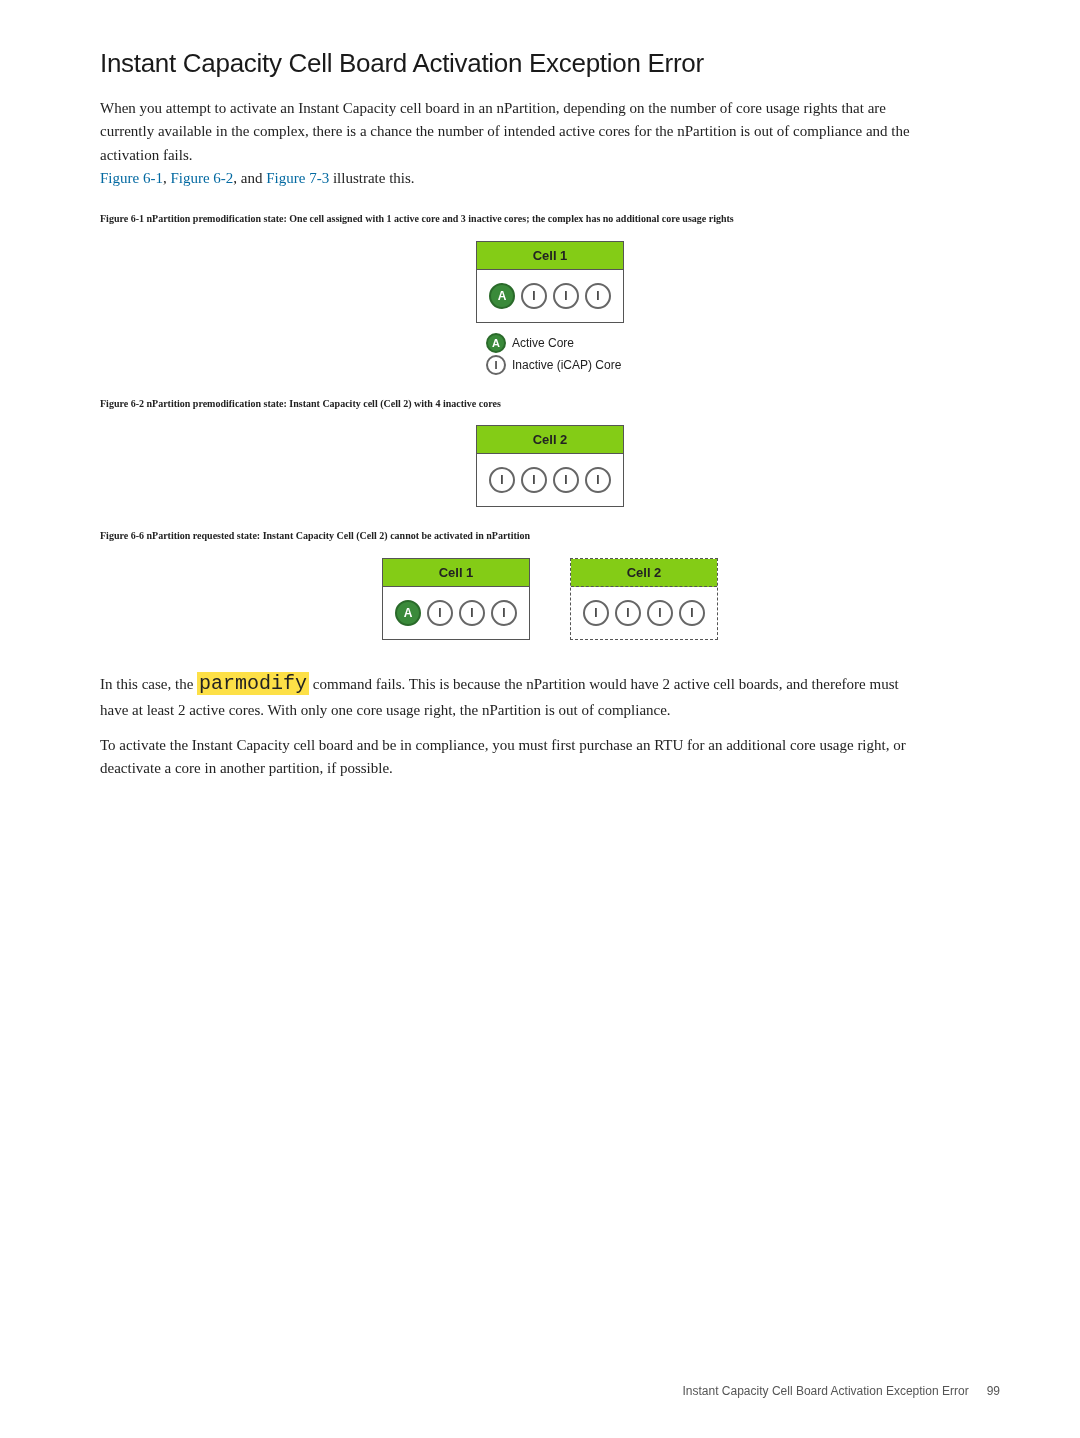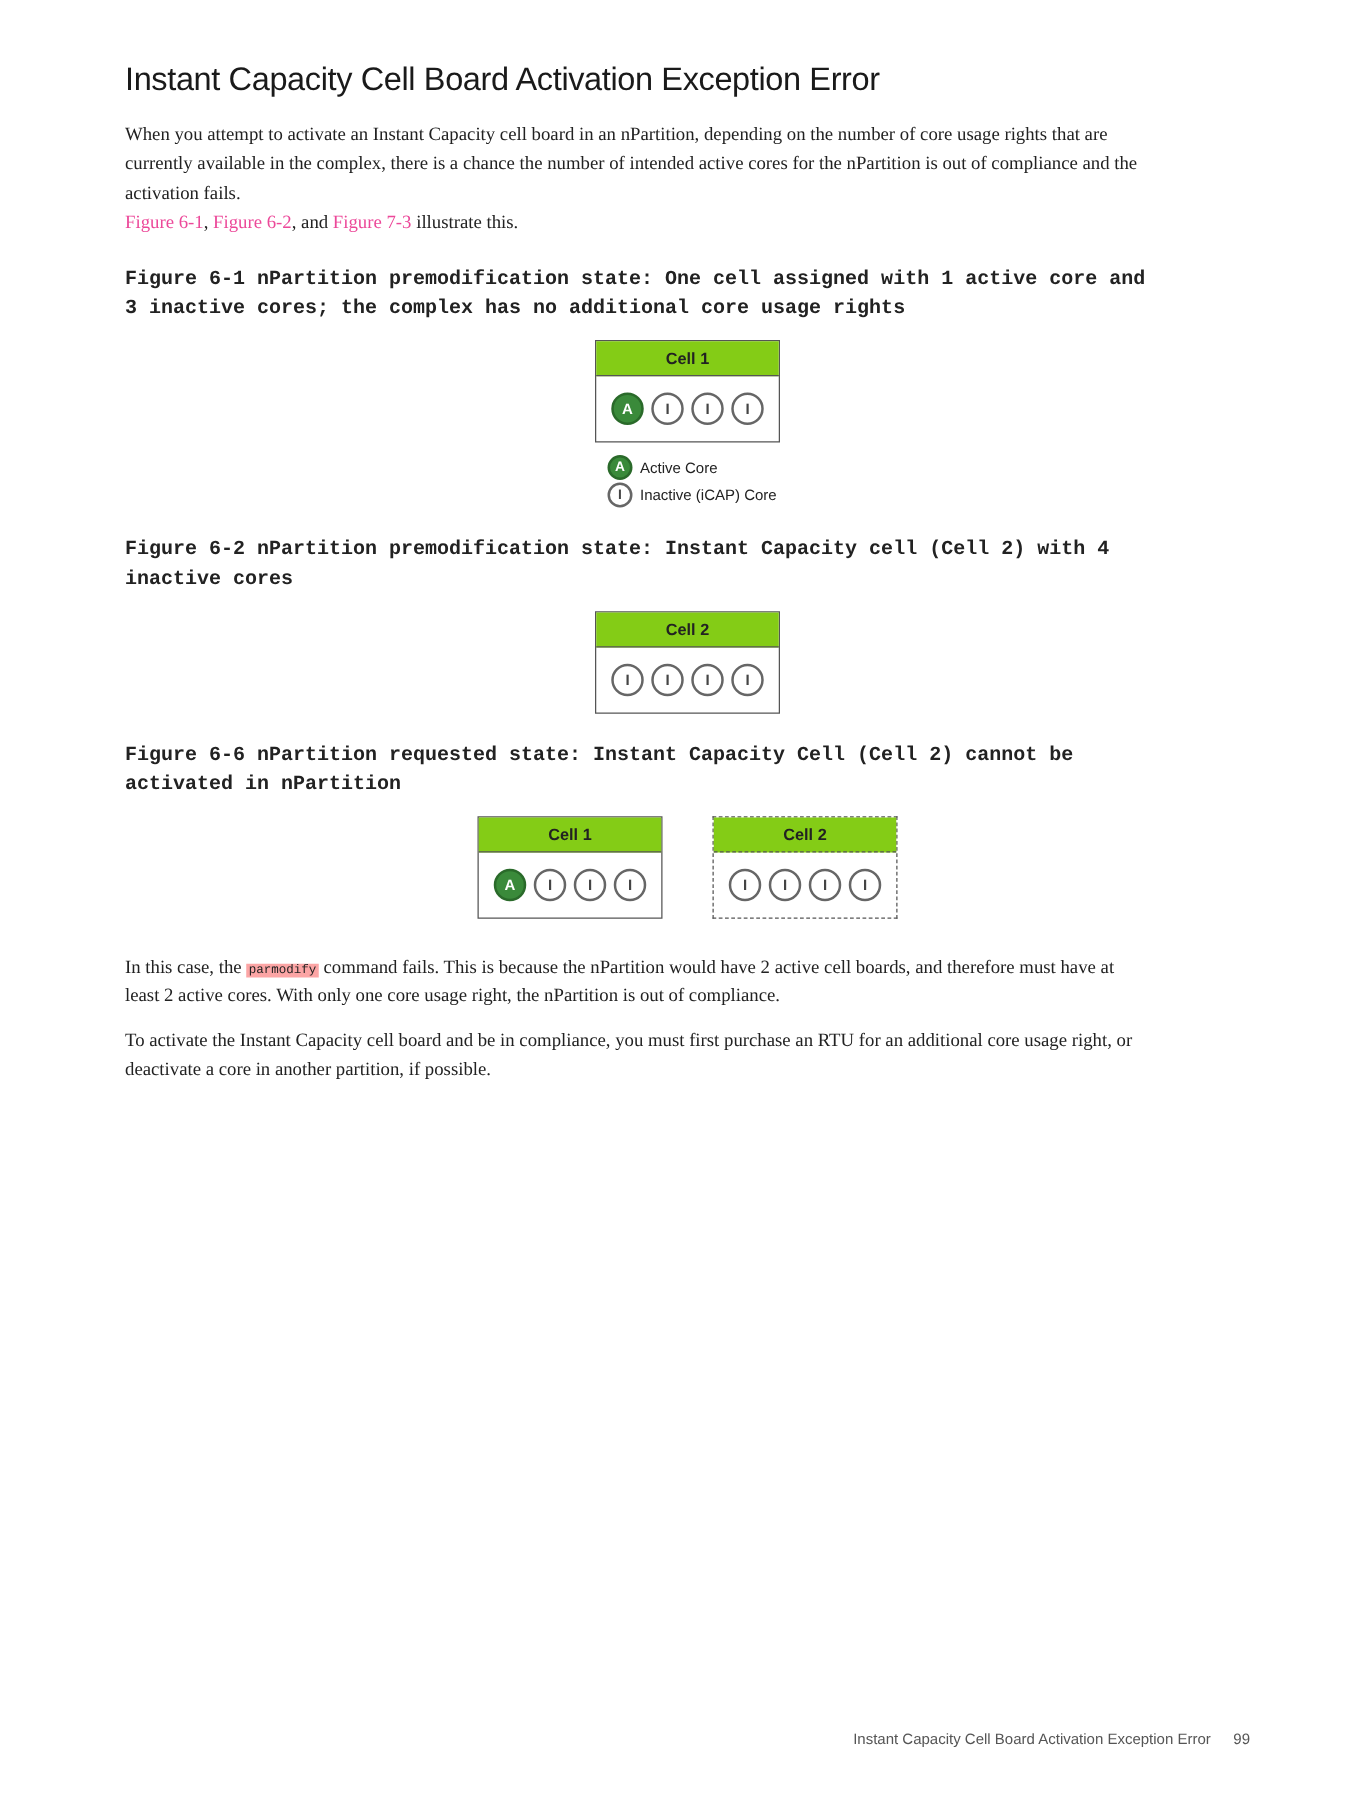--- a/index.html
+++ b/index.html
@@ -24,27 +24,27 @@
     }
 
     .body-text {
       font-size: 15px;
       line-height: 1.55;
       margin-bottom: 12px;
       max-width: 820px;
     }
 
     a.fig-link {
-      color: #ec4899;
+      color: #0369a1;
       text-decoration: none;
     }
 
     .figure-caption {
-      font-family: Liberation Mono, monospace;
-      font-size: 16px;
+      font-family: Liberation Serif, serif;
+      font-size: 10px;
       font-weight: bold;
       line-height: 1.45;
       max-width: 820px;
       margin: 22px 0 14px 0;
     }
 
     
     .cell-box {
       border: 1px solid #555;
       min-width: 120px;
@@ -175,22 +175,22 @@
       color: #555;
     }
 
     .footer-page {
       color: #555;
     }
 
     
     code.inline {
       font-family: "Courier New", Courier, monospace;
-      font-size: 10px;
-      background: #fca5a5;
+      font-size: 20px;
+      background: #fde047;
       padding: 0 2px;
     }
   </style>
 </head>
 <body>
 
 <h1 class="page-title">Instant Capacity Cell Board Activation Exception Error</h1>
 
 <p class="body-text">
   <span>When you attempt to activate an Instant Capacity cell board in an nPartition, depending on the number of core usage rights that are currently available in the complex, there is a chance the number of intended active cores for the nPartition is out of compliance and the activation fails.</span>

